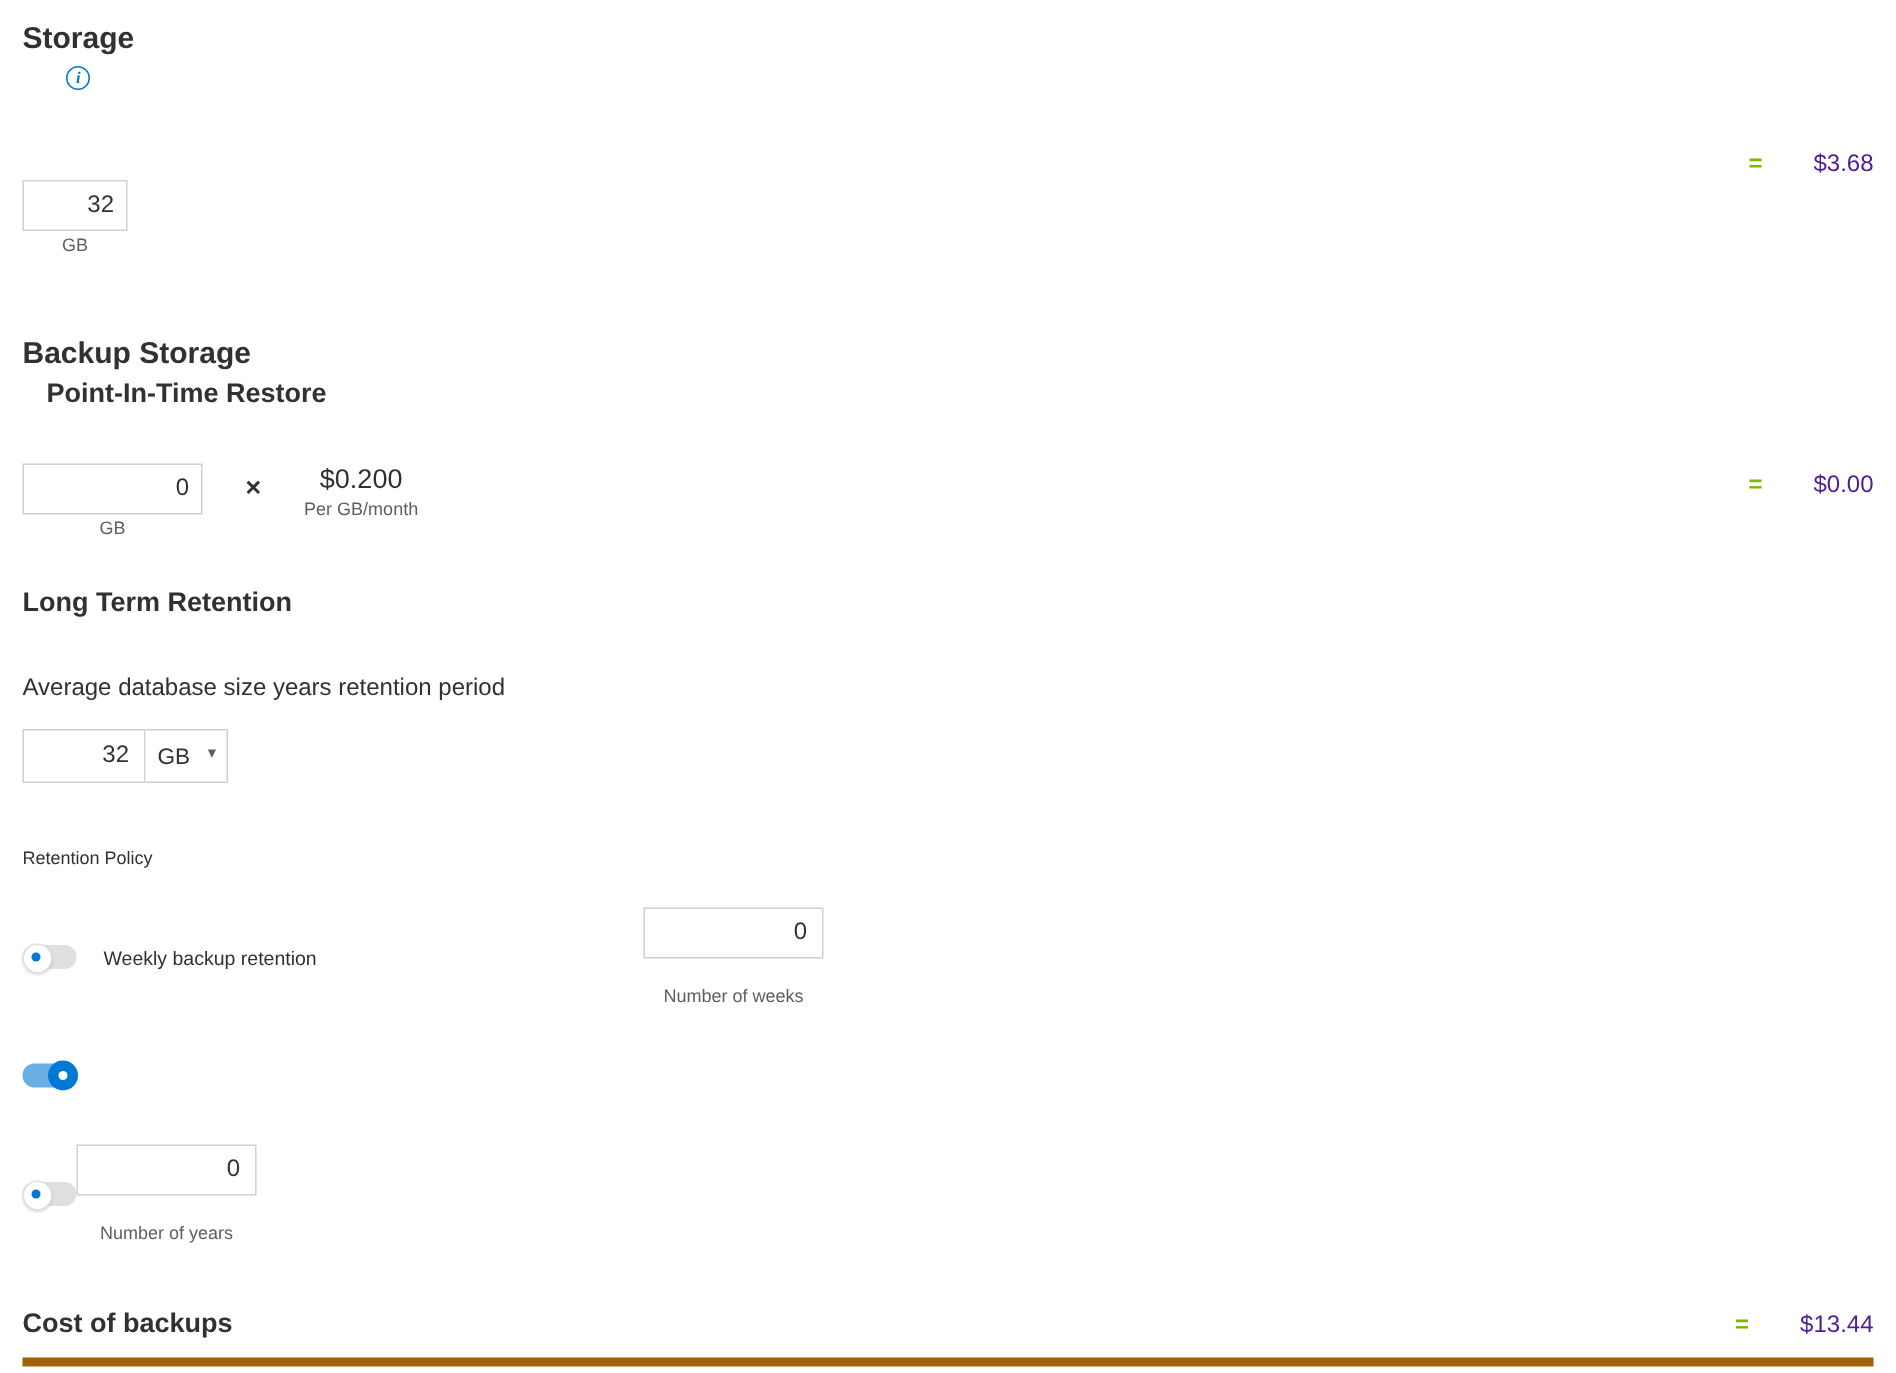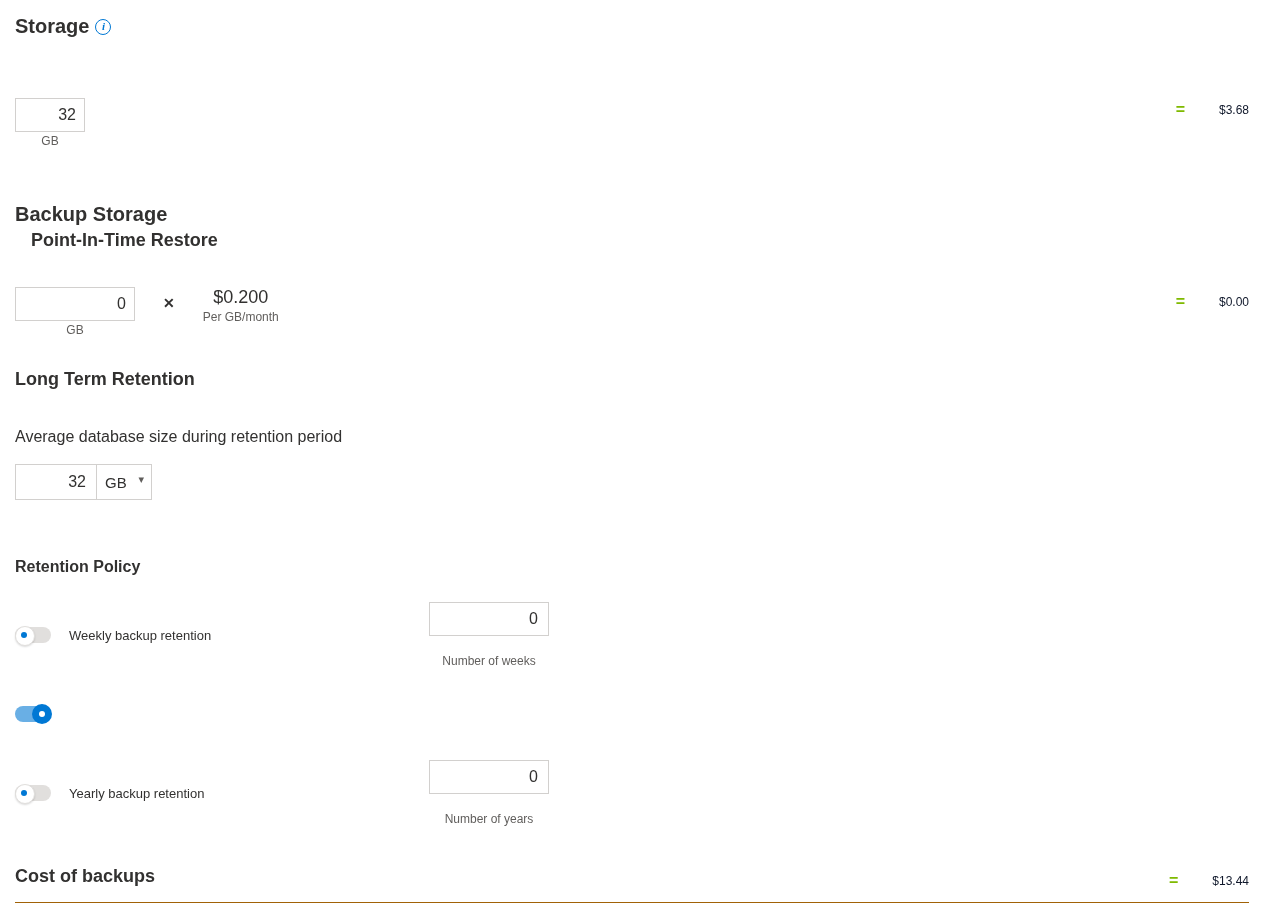--- a/index.html
+++ b/index.html
@@ -12,20 +12,21 @@
     font-size: 14px;
   }
   .section-title {
     font-size: 20px;
     font-weight: 600;
     color: #323130;
     margin: 0;
     display: inline-flex;
     align-items: center;
     gap: 6px;
+    flex-direction: column;
   }
   .info-icon {
     width: 16px;
     height: 16px;
     border: 1.4px solid #0078d4;
     border-radius: 50%;
     display: inline-flex;
     align-items: center;
     justify-content: center;
     font-size: 11px;
@@ -81,22 +82,22 @@
     align-items: center;
     gap: 34px;
     padding-top: 6px;
   }
   .eq-sign {
     color: #7fba00;
     font-size: 16px;
     font-weight: 700;
   }
   .price-val {
-    font-size: 12px;
-    color: #0f172a;
+    font-size: 16px;
+    color: #4c1d95;
   }
   .heading2 {
     font-size: 20px;
     font-weight: 600;
     margin-top: 55px;
     margin-bottom: 4px;
   }
   .heading3 {
     font-size: 18px;
     font-weight: 600;
@@ -107,23 +108,23 @@
     font-size: 18px;
     font-weight: 600;
     margin-top: 32px;
   }
   .subheading {
     font-size: 16px;
     font-weight: 400;
     margin-top: 38px;
   }
   .subheading2 {
-    font-size: 16px;
-    font-weight: 700;
-    margin-top: 58px;
+    font-size: 12px;
+    font-weight: 400;
+    margin-top: 43px;
   }
   .mult-row {
     display: flex;
     align-items: flex-start;
     gap: 28px;
     margin-top: 36px;
   }
   .mult-sign {
     font-size: 14px;
     font-weight: 700;
@@ -246,24 +247,24 @@
   .ret-sub {
     font-size: 12px;
     color: #605e5c;
     margin-top: 18px;
     text-align: center;
     width: 120px;
   }
   .cost-backups-row {
     display: flex;
     justify-content: space-between;
-    align-items: flex-start;
+    align-items: flex-end;
     margin-top: 40px;
     padding-bottom: 12px;
-    border-bottom: 1px solid #a16207;
+    border-bottom: 6px solid #a16207;
   }
   .cost-backups-title {
     font-size: 18px;
     font-weight: 600;
   }
 </style>
 </head>
 <body>
 
 <div class="row">
@@ -299,21 +300,21 @@
     </div>
   </div>
   <div class="price-eq" style="margin-top:36px;">
     <span class="eq-sign">=</span>
     <span class="price-val">$0.00</span>
   </div>
 </div>
 
 <div class="heading3b">Long Term Retention</div>
 
-<div class="subheading">Average database size during retention period</div>
+<div class="subheading">Average database size years retention period</div>
 <div class="size-row">
   <input class="num-input-narrow" value="32" style="">
   <span class="select-wrap">
     <select class="unit-select">
       <option>GB</option>
     </select>
   </span>
 </div>
 
 <div class="subheading2">Retention Policy</div>
@@ -326,21 +327,20 @@
     <div class="ret-sub">Number of weeks</div>
   </div>
 </div>
 
 <div class="retention-row" style="margin-top:38px;">
   <div class="toggle on"></div>
 </div>
 
 <div class="retention-row" style="margin-top:38px;">
   <div class="toggle off"></div>
-  <div class="toggle-label">Yearly backup retention</div>
   <div class="retention-input-block">
     <input class="num-input-ret" value="0" style="">
     <div class="ret-sub">Number of years</div>
   </div>
 </div>
 
 <div class="cost-backups-row">
   <div class="cost-backups-title">Cost of backups</div>
   <div class="price-eq">
     <span class="eq-sign">=</span>

